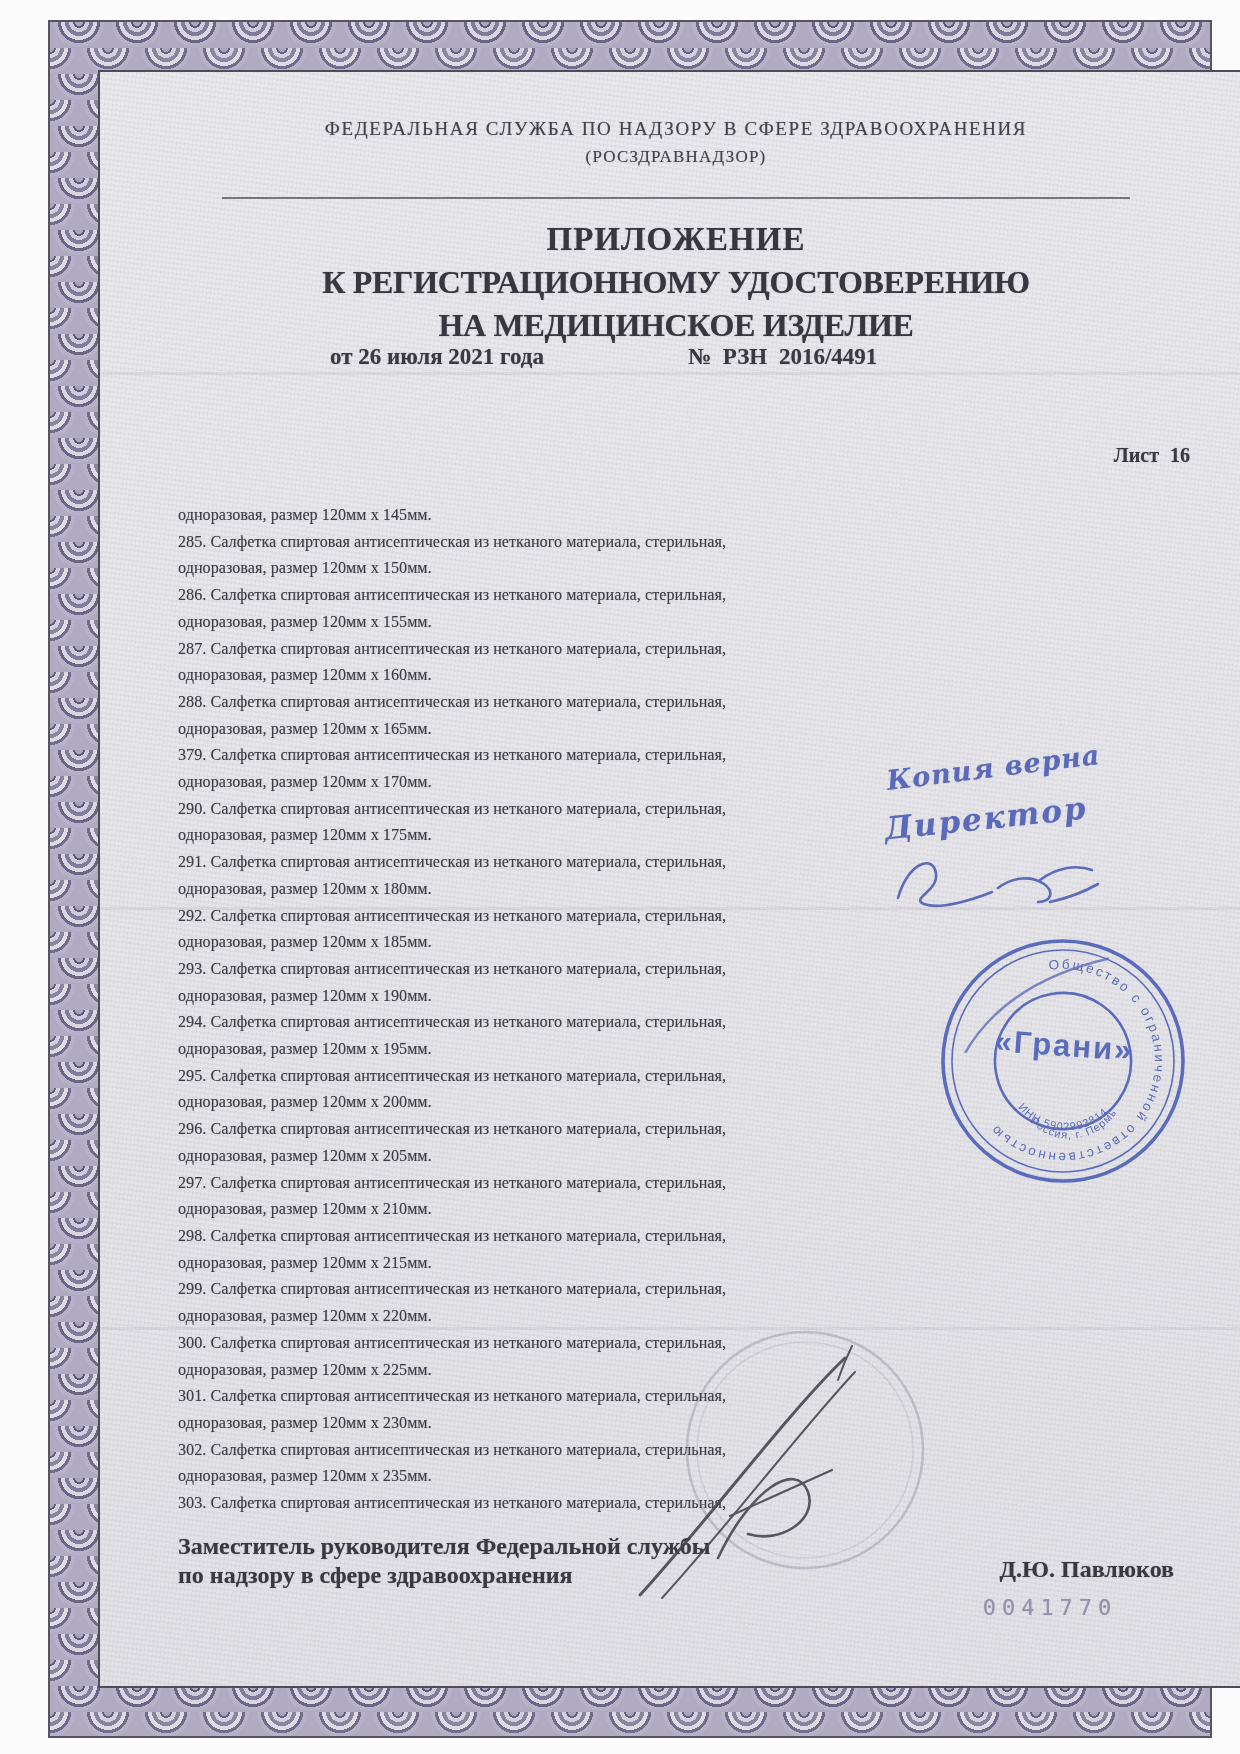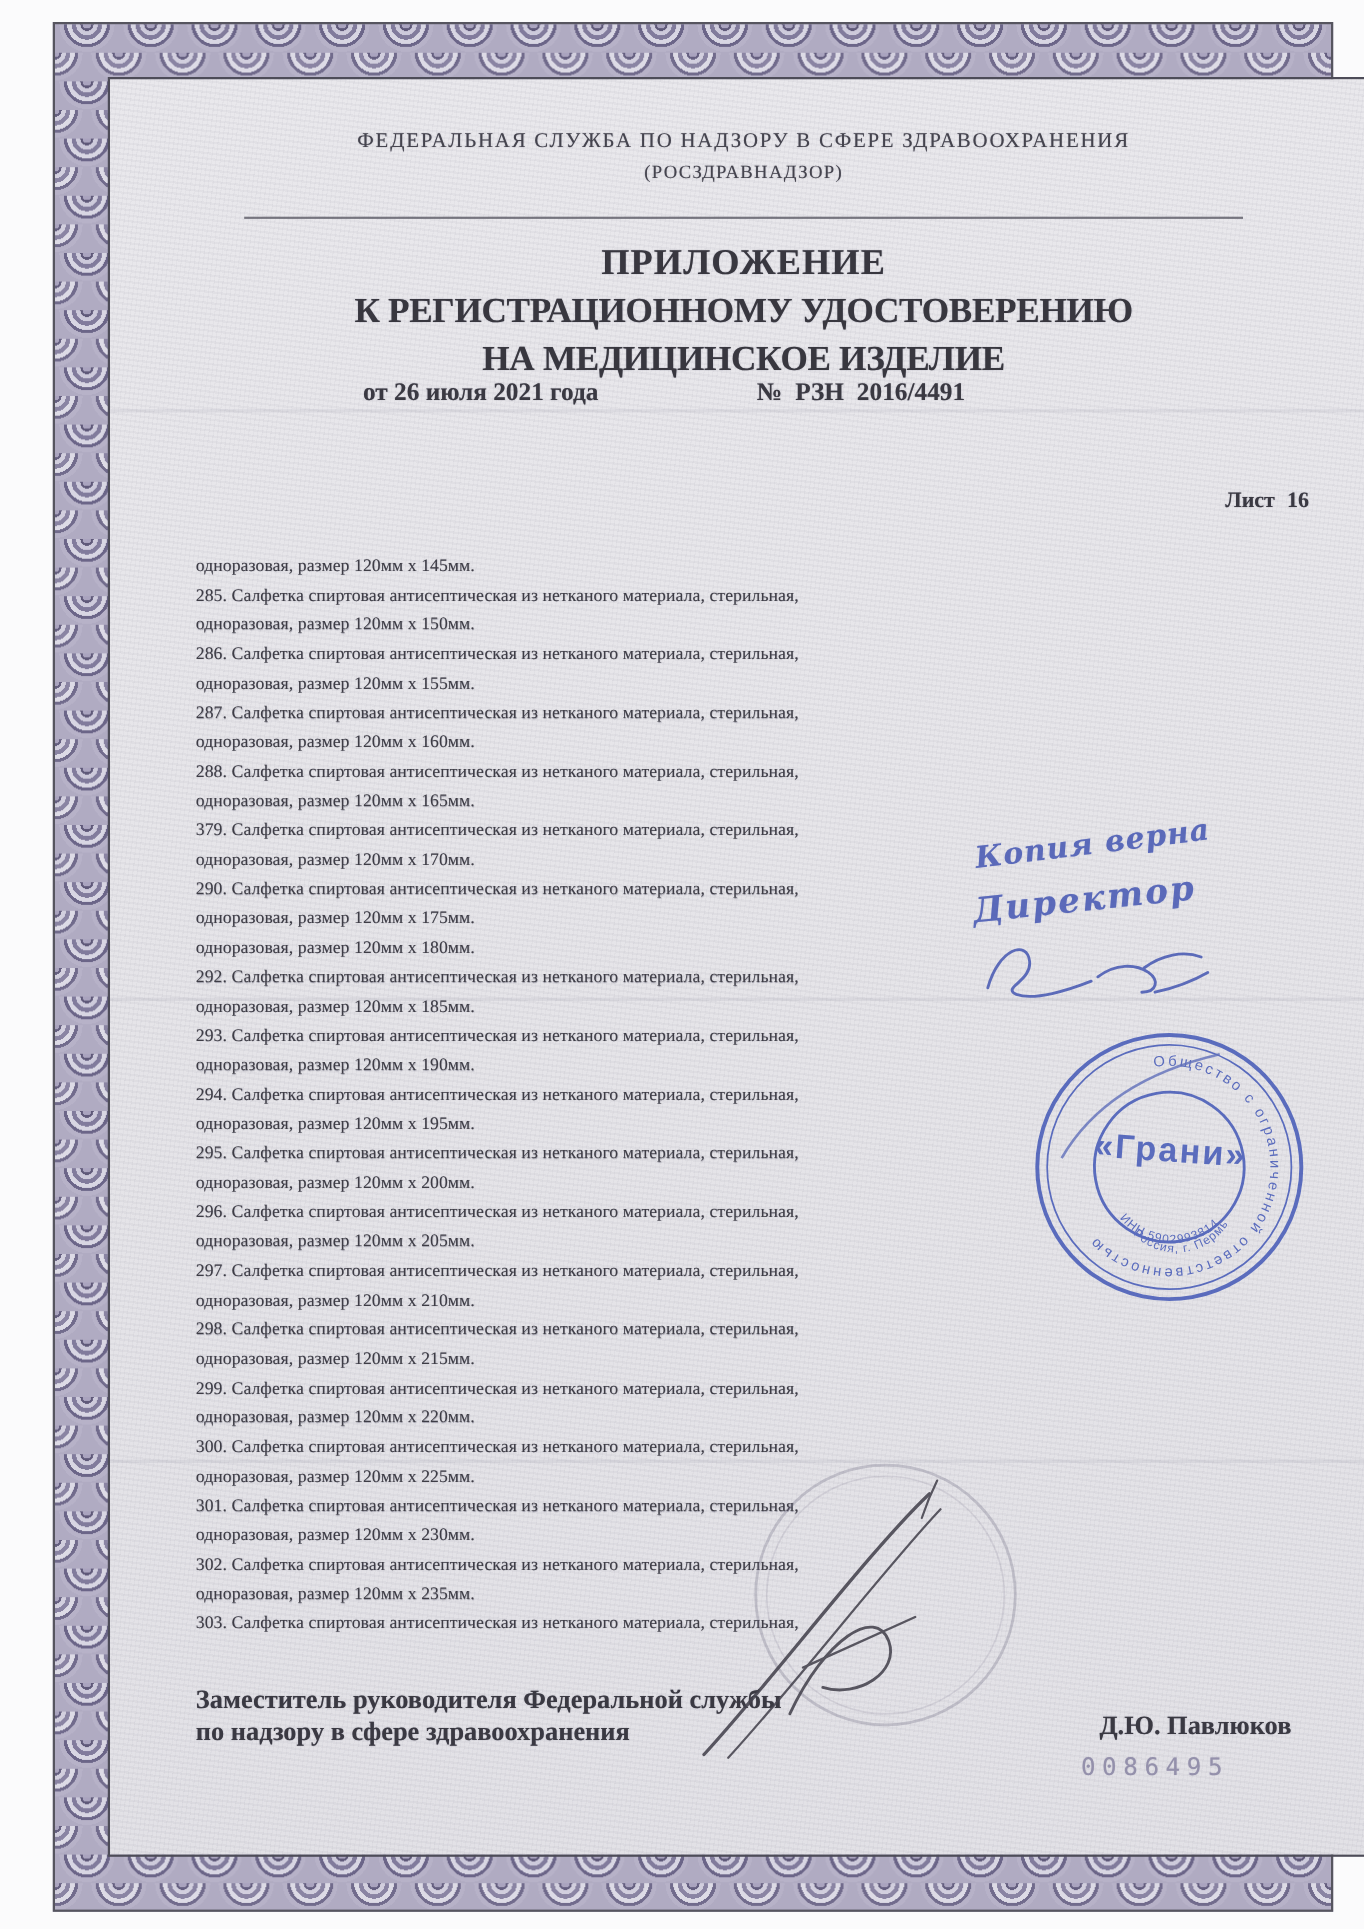--- a/index.html
+++ b/index.html
@@ -105,20 +105,21 @@
   </div>
         <div>
     <div>379. Салфетка спиртовая антисептическая из нетканого материала, стерильная,</div>
     <div>одноразовая, размер 120мм х 170мм.</div>
   </div>
         <div>
     <div>290. Салфетка спиртовая антисептическая из нетканого материала, стерильная,</div>
     <div>одноразовая, размер 120мм х 175мм.</div>
   </div>
         <div>
+    <div>291. Салфетка спиртовая антисептическая из нетканого материала, стерильная,</div>
     <div>одноразовая, размер 120мм х 180мм.</div>
   </div>
         <div>
     <div>292. Салфетка спиртовая антисептическая из нетканого материала, стерильная,</div>
     <div>одноразовая, размер 120мм х 185мм.</div>
   </div>
         <div>
     <div>293. Салфетка спиртовая антисептическая из нетканого материала, стерильная,</div>
     <div>одноразовая, размер 120мм х 190мм.</div>
   </div>
@@ -215,13 +216,13 @@
   </g>
   <text font-size="11" letter-spacing="1">
     <textPath href="#innArc" startOffset="14">ИНН 5902993814</textPath>
   </text>
   <text font-size="11" letter-spacing="1">
     <textPath href="#cityArc" startOffset="4">Россия, г. Пермь</textPath>
   </text>
   <path d="M 38 108 C 70 70, 120 44, 196 40" fill="none" stroke="#4557b2" stroke-width="2.4" opacity="0.8"></path>
 </svg>
 
-<div class="serial-number">0086495</div>
+<div class="serial-number">0041770</div>
 
 </body></html>

